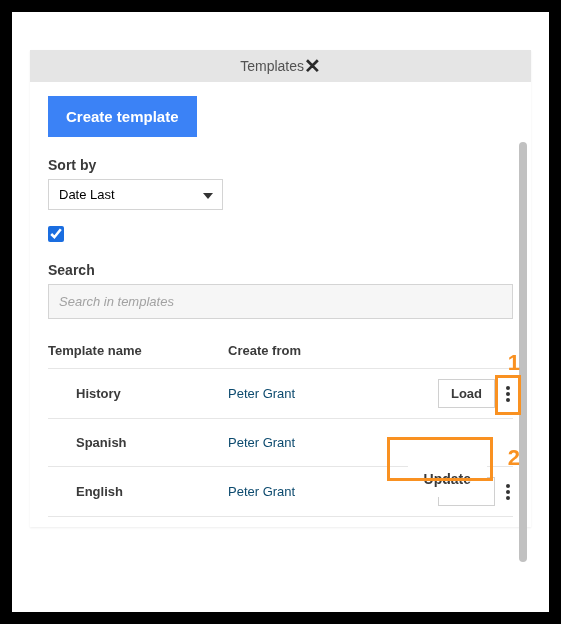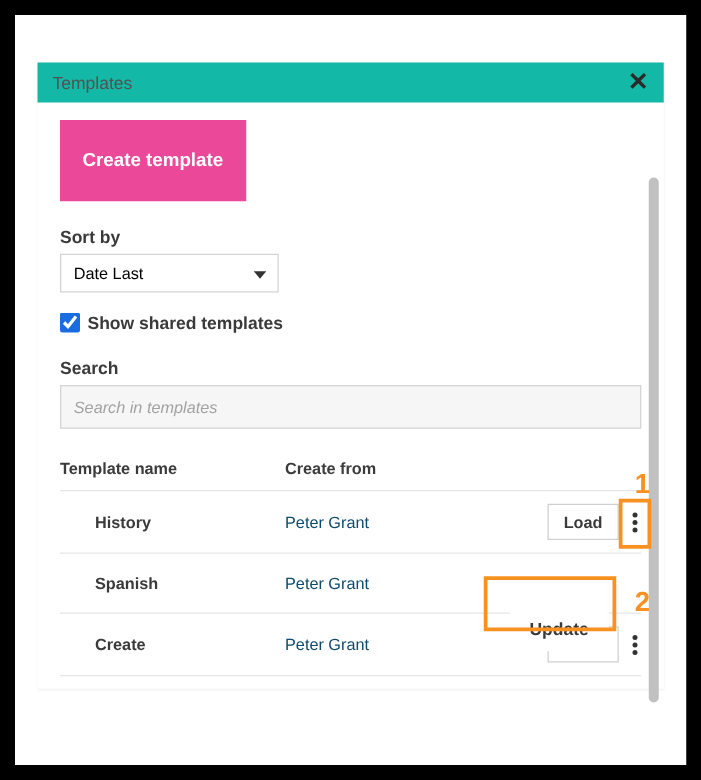--- a/index.html
+++ b/index.html
@@ -14,44 +14,44 @@
     padding: 18px;
     padding-top: 38px;
   }
   .panel {
     width: 100%;
     background: #fff;
     position: relative;
     box-shadow: 0 1px 2px rgba(0,0,0,0.07);
   }
   .header {
-    background: #14b8a6;
+    background: #e5e5e5;
     padding: 6px 12px;
     display: flex;
     align-items: center;
-    justify-content: space-between;
+    justify-content: center;
     font-size: 14px;
     color: #525252;
   }
   .close {
     font-size: 20px;
     font-weight: 700;
     color: #2a2a2a;
     cursor: pointer;
     line-height: 1;
   }
   .body {
     padding: 14px 18px 10px 18px;
     position: relative;
   }
   .create-btn {
-    background: #ec4899;
+    background: #3b82f6;
     color: #fff;
     border: none;
-    padding: 24px 18px;
+    padding: 12px 18px;
     font-size: 15px;
     font-weight: 700;
     cursor: pointer;
   }
   .label {
     font-size: 14px;
     font-weight: 700;
     color: #3a3a3a;
     margin-top: 20px;
     margin-bottom: 6px;
@@ -217,21 +217,20 @@
 
       <span class="label">Sort by</span>
       <div class="select-wrap">
         <select class="select">
           <option>Date Last</option>
         </select>
       </div>
 
       <div class="cb-row">
         <input type="checkbox" class="cb" checked="" style="">
-        <span class="cb-label">Show shared templates</span>
       </div>
 
       <span class="label">Search</span>
       <input type="text" class="search-input" placeholder="Search in templates" style="">
 
       <div class="table-head">
         <div class="col-name">Template name</div>
         <div class="col-shared">Create from</div>
       </div>
 
@@ -257,21 +256,21 @@
         <div class="col-shared">Peter Grant</div>
         <div class="actions" style="position:relative;">
           <div class="update-popup">Update</div>
           <div class="annot" style="right:20px; top:-6px; width:106px; height:44px;"></div>
           <div class="annot-num" style="right:-7px; top:2px;">2</div>
         </div>
       </div>
 
       
       <div class="row">
-        <div class="col-name">Create</div>
+        <div class="col-name">English</div>
         <div class="col-shared">Peter Grant</div>
         <div class="actions">
           <button class="load-btn">Load</button>
           <div class="more">
               <span></span>
               <span></span>
               <span></span>
             </div>
         </div>
       </div>

